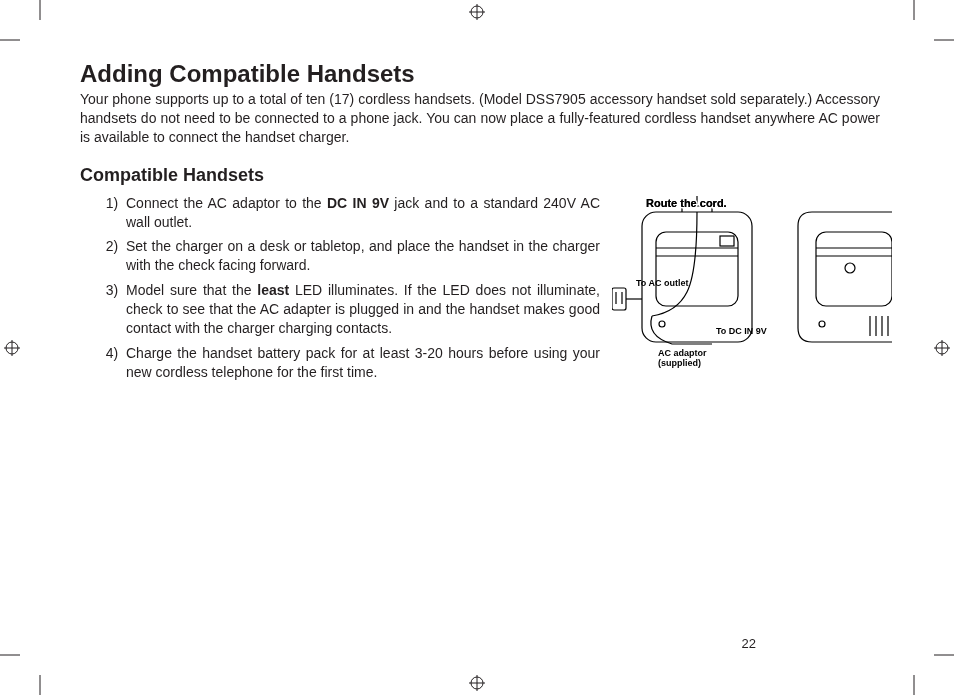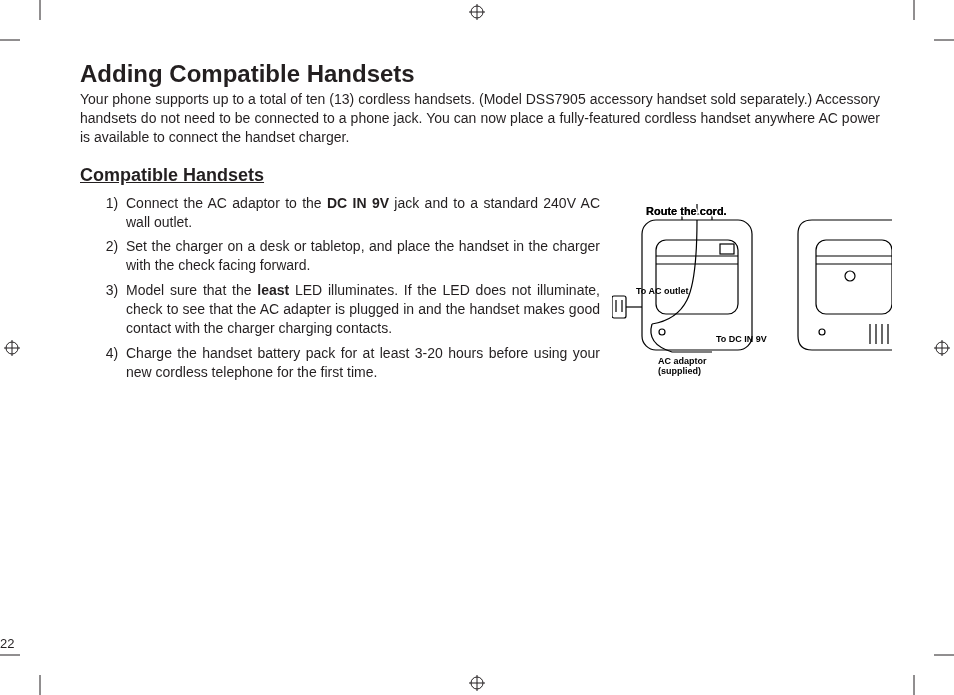--- a/index.html
+++ b/index.html
@@ -36,33 +36,32 @@
 
   h1.main {
     font-size: 24px;
     font-weight: bold;
     margin: 0 0 2px 0;
   }
   h2.sub {
     font-size: 18px;
     font-weight: bold;
     margin: 18px 0 2px 0;
-    text-decoration: underline;
   }
   p.body {
     font-size: 14px;
     line-height: 1.35;
     margin: 0;
     text-align: justify;
   }
 
   .content-row {
     display: flex;
     margin-top: 6px;
-    align-items: flex-end;
+    align-items: center;
   }
   .steps {
     width: 520px;
     flex: 0 0 520px;
   }
   ol.steps-list {
     margin: 2px 0 0 0;
     padding: 0 0 0 46px;
     font-size: 14px;
     line-height: 1.35;
@@ -80,21 +79,21 @@
     flex: 1;
     margin-left: 12px;
     margin-top: -4px;
   }
   .diagram svg { width: 280px; height: 180px; }
 
   .pagenum {
     position: absolute;
     left: 0;
     width: 756px;
-    text-align: left;
+    text-align: right;
     top: 636px;
     font-size: 13px;
   }
 </style>
 </head>
 <body>
 
 <svg class="crop" style="left:30px;top:0" width="20" height="30">
     <line x1="10" y1="0" x2="10" y2="20"></line>
   </svg>
@@ -137,21 +136,21 @@
   </svg>
 <svg class="reg" style="right:4px;top:340px">
     <circle cx="8" cy="8" r="6"></circle>
     <line x1="8" y1="0" x2="8" y2="16"></line>
     <line x1="0" y1="8" x2="16" y2="8"></line>
   </svg>
 
 <div class="page">
 
   <h1 class="main">Adding Compatible Handsets</h1>
-  <p class="body">Your phone supports up to a total of ten (13) cordless handsets. (Model DSS7905 accessory handset sold separately.) Accessory handsets do not need to be connected to a phone jack. You can now place a fully-featured cordless handset anywhere AC power is available to connect the handset charger.</p>
+  <p class="body">Your phone supports up to a total of ten (17) cordless handsets. (Model DSS7905 accessory handset sold separately.) Accessory handsets do not need to be connected to a phone jack. You can now place a fully-featured cordless handset anywhere AC power is available to connect the handset charger.</p>
 
   <h2 class="sub">Compatible Handsets</h2>
 
 
   <div class="content-row">
     <div class="steps">
       <ol class="steps-list">
         <li><span>Connect the AC adaptor to the </span><span class="bold">DC IN 9V</span><span> jack and to a standard 240V AC wall outlet.</span></li>
         <li>Set the charger on a desk or tabletop, and place the handset in the charger with the check facing forward.</li>
         <li><span>Model sure that the </span><span class="bold">least</span><span> LED illuminates. If the LED does not illuminate, check to see that the AC adapter is plugged in and the handset makes good contact with the charger charging contacts.</span></li>

